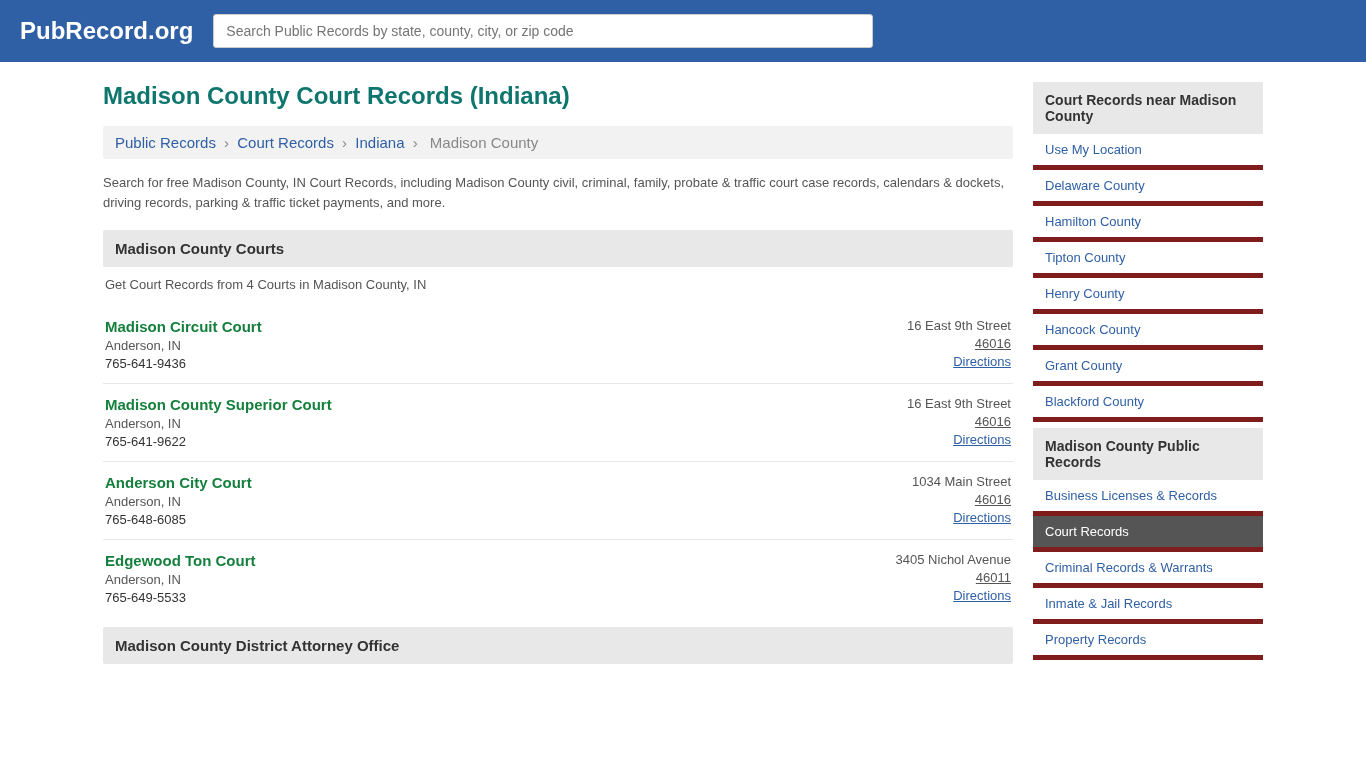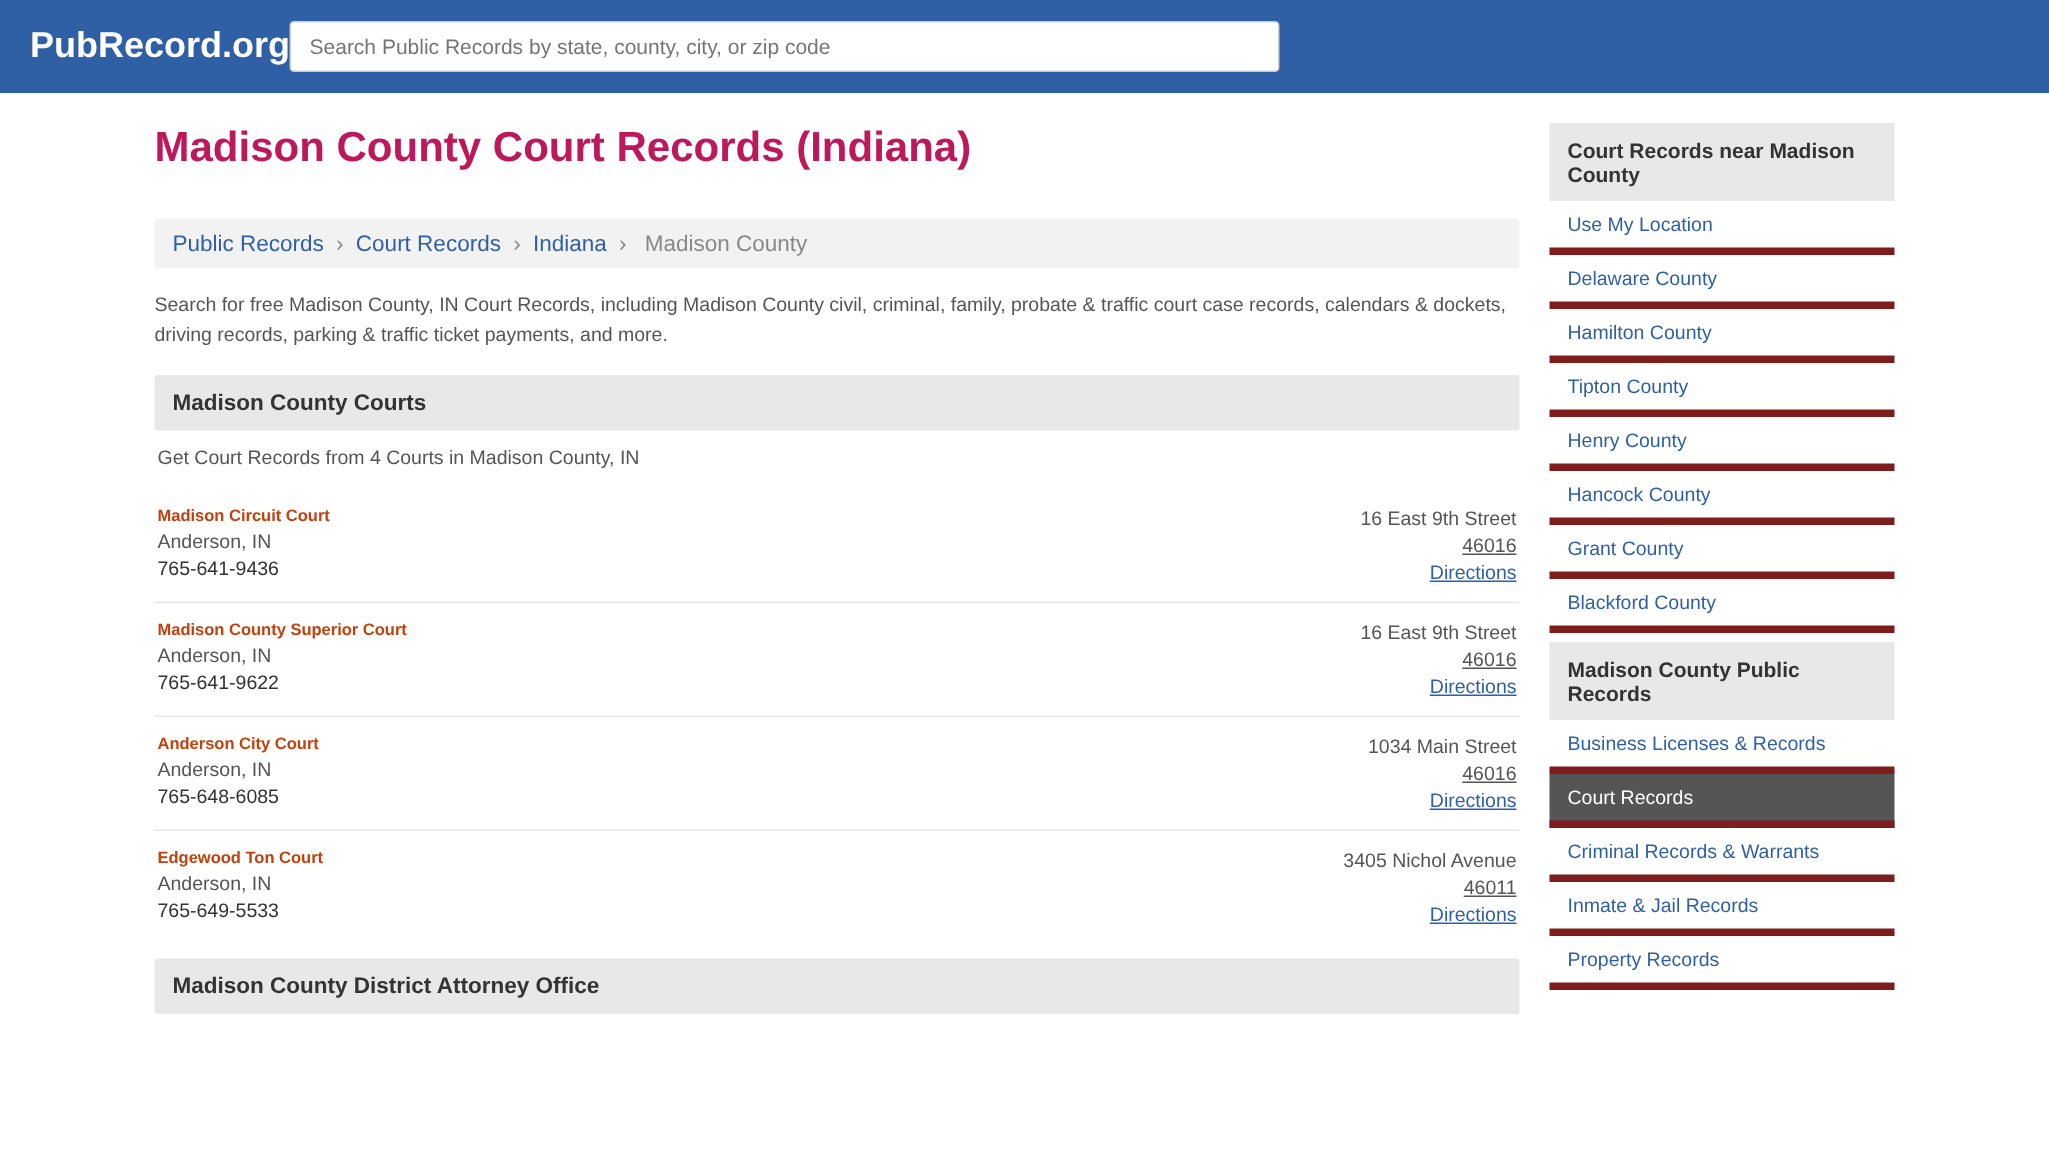--- a/index.html
+++ b/index.html
@@ -4,20 +4,21 @@
   <style>
     * { box-sizing: border-box; margin: 0; padding: 0; }
     body { font-family: Arial, sans-serif; font-size: 14px; color: #333; background: #fff; }
 
     
     #header {
       background: #2f5fa5;
       padding: 14px 20px;
       display: flex;
       align-items: center;
+      gap: 20px;
     }
     #header .logo {
       color: #fff;
       font-size: 24px;
       font-weight: bold;
       white-space: nowrap;
     }
     #header .search-box {
       flex: 1;
       max-width: 660px;
@@ -36,24 +37,24 @@
       margin: 0 auto;
       padding: 20px 20px;
       gap: 20px;
     }
 
     
     #content {
       flex: 1;
     }
     #page-title {
-      font-size: 28px;
-      font-weight: bold;
-      color: #be185d;
-      margin-bottom: 32px;
+      font-size: 24px;
+      font-weight: bold;
+      color: #0f766e;
+      margin-bottom: 16px;
     }
 
     
     .breadcrumb {
       background: #f2f2f2;
       padding: 8px 12px;
       font-size: 15px;
       color: #555;
       margin-bottom: 14px;
       border-radius: 2px;
@@ -93,22 +94,22 @@
       justify-content: space-between;
       padding: 12px 2px;
       border-bottom: 1px solid #e8e8e8;
     }
     .court-entry:last-of-type {
       border-bottom: none;
     }
     .court-info {}
     .court-name {
       font-weight: bold;
-      font-size: 11px;
-      color: #c2410c;
+      font-size: 15px;
+      color: #15803d;
       margin-bottom: 3px;
     }
     .court-city {
       font-size: 13px;
       color: #555;
       margin-bottom: 3px;
     }
     .court-phone {
       font-size: 13px;
       color: #333;

